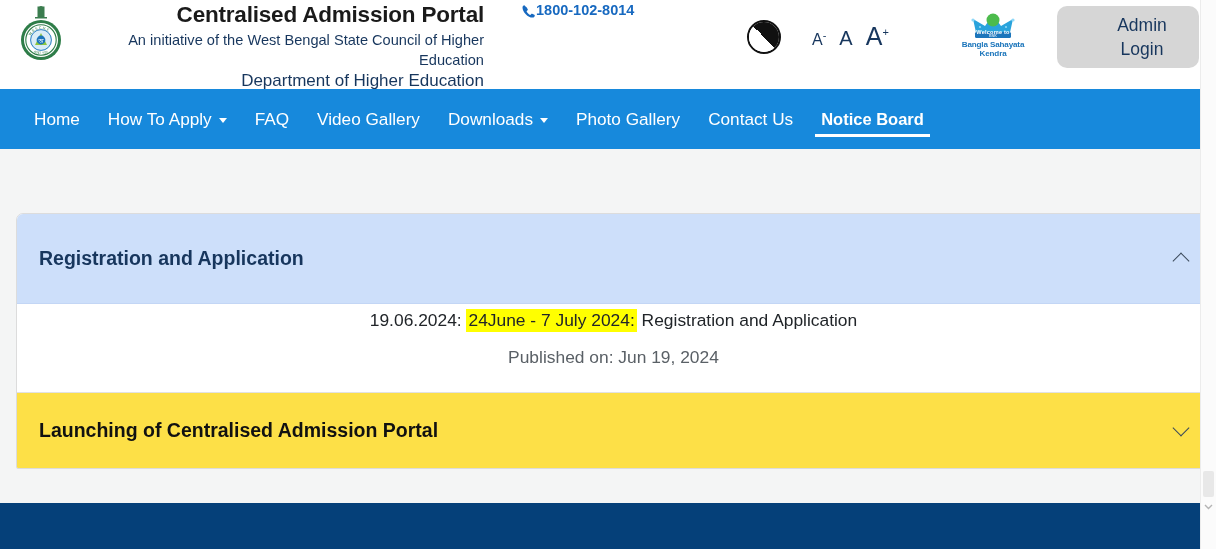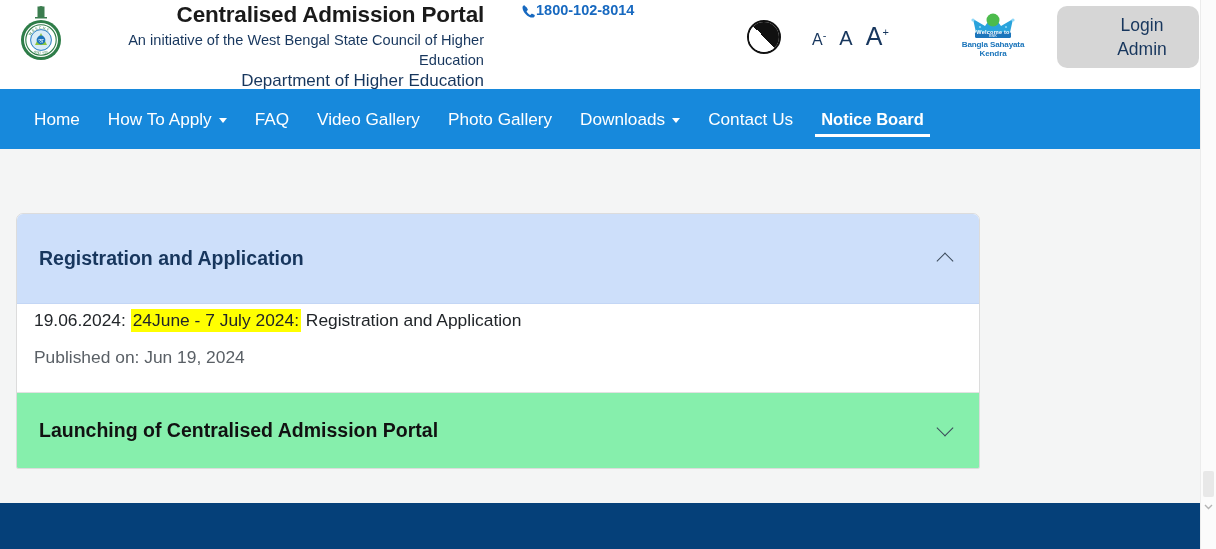--- a/index.html
+++ b/index.html
@@ -105,23 +105,23 @@
   }
   .caret {
     width: 0; height: 0; border-left: 4.5px solid transparent;
     border-right: 4.5px solid transparent; border-top: 5.5px solid #ffffff;
     display: inline-block; margin-top: 3px;
   }
 
   
   .main { position: absolute; top: 151px; left: 0; width: 1200px; height: 352px; background: #f4f5f5; }
   .card {
-    position: absolute; left: 16px; top: 62px; width: 964px;
+    position: absolute; left: 16px; top: 62px; width: 1200px;
     background: #ffffff; border: 1px solid #dcdcdc;
-    border-radius: 7px 7px 2px 2px; overflow: hidden;
+    border-radius: 7px 7px 2px 2px; overflow: hidden; text-align: center;
   }
   .acc-header {
     background: #cddffa; height: 90px;
     display: flex; align-items: center; justify-content: space-between;
     padding: 0 22px 0 22px; cursor: pointer;
     border-bottom: 1px solid #c3d6f5;
   }
   .acc-title { font-size: 19.5px; font-weight: 600; color: #17365d; }
   .chev { width: 22px; height: 22px; position: relative; flex: none; }
   .chev::before {
@@ -137,21 +137,21 @@
     font-size: 17.4px; color: #212529; line-height: 26px;
     white-space: nowrap; margin-bottom: 3px;
   }
   .hl {
     background: #ffff00; padding: 1px 2px 2px 2px;
     box-decoration-break: clone;
   }
   .published { font-size: 17.4px; color: #5a6066; line-height: 26px; margin-top: 11px; }
 
   .acc-header2 {
-    height: 76px; background: #86efac; border-top: 1px solid #e2e2e2;
+    height: 76px; background: #fde047; border-top: 1px solid #e2e2e2;
     display: flex; align-items: center; justify-content: space-between;
     padding: 0 22px 0 22px; cursor: pointer;
   }
   .acc-title2 { font-size: 19.5px; font-weight: 600; color: #111111; }
 
   
   .footer {
     position: absolute; left: 0; top: 503px; width: 1204px; height: 46px;
     background: #054079;
   }
@@ -235,45 +235,45 @@
           <circle cx="31" cy="16" r="1.1" fill="#8ed8f8"></circle>
           <circle cx="57" cy="16" r="1.1" fill="#8ed8f8"></circle>
           <text x="44" y="26" font-size="4" fill="#ffffff" text-anchor="middle" font-family="DejaVu Sans, sans-serif">BSK</text>
         </svg>
         <div class="bsk-welcome">Welcome to</div>
       </div>
       <div class="bsk-name">Bangla Sahayata Kendra</div>
     </div>
 
     <button class="admin-btn">
+      <span>Admin</span>
       <span>Login</span>
-      <span>Admin</span>
     </button>
   </div>
 
   <nav class="nav" id="nav">
       <a class="nav-item">
         <span>Home</span>
       </a>
       <a class="nav-item">
         <span>How To Apply</span>
         <span class="caret"></span>
       </a>
       <a class="nav-item">
         <span>FAQ</span>
       </a>
       <a class="nav-item">
         <span>Video Gallery</span>
       </a>
       <a class="nav-item">
-        <span>Photo Gallery</span>
-      </a>
-      <a class="nav-item">
         <span>Downloads</span>
         <span class="caret"></span>
+      </a>
+      <a class="nav-item">
+        <span>Photo Gallery</span>
       </a>
       <a class="nav-item">
         <span>Contact Us</span>
       </a>
       <a class="nav-item active">
         <span>Notice Board</span>
         <span class="nav-underline"></span>
       </a>
     </nav>
 

